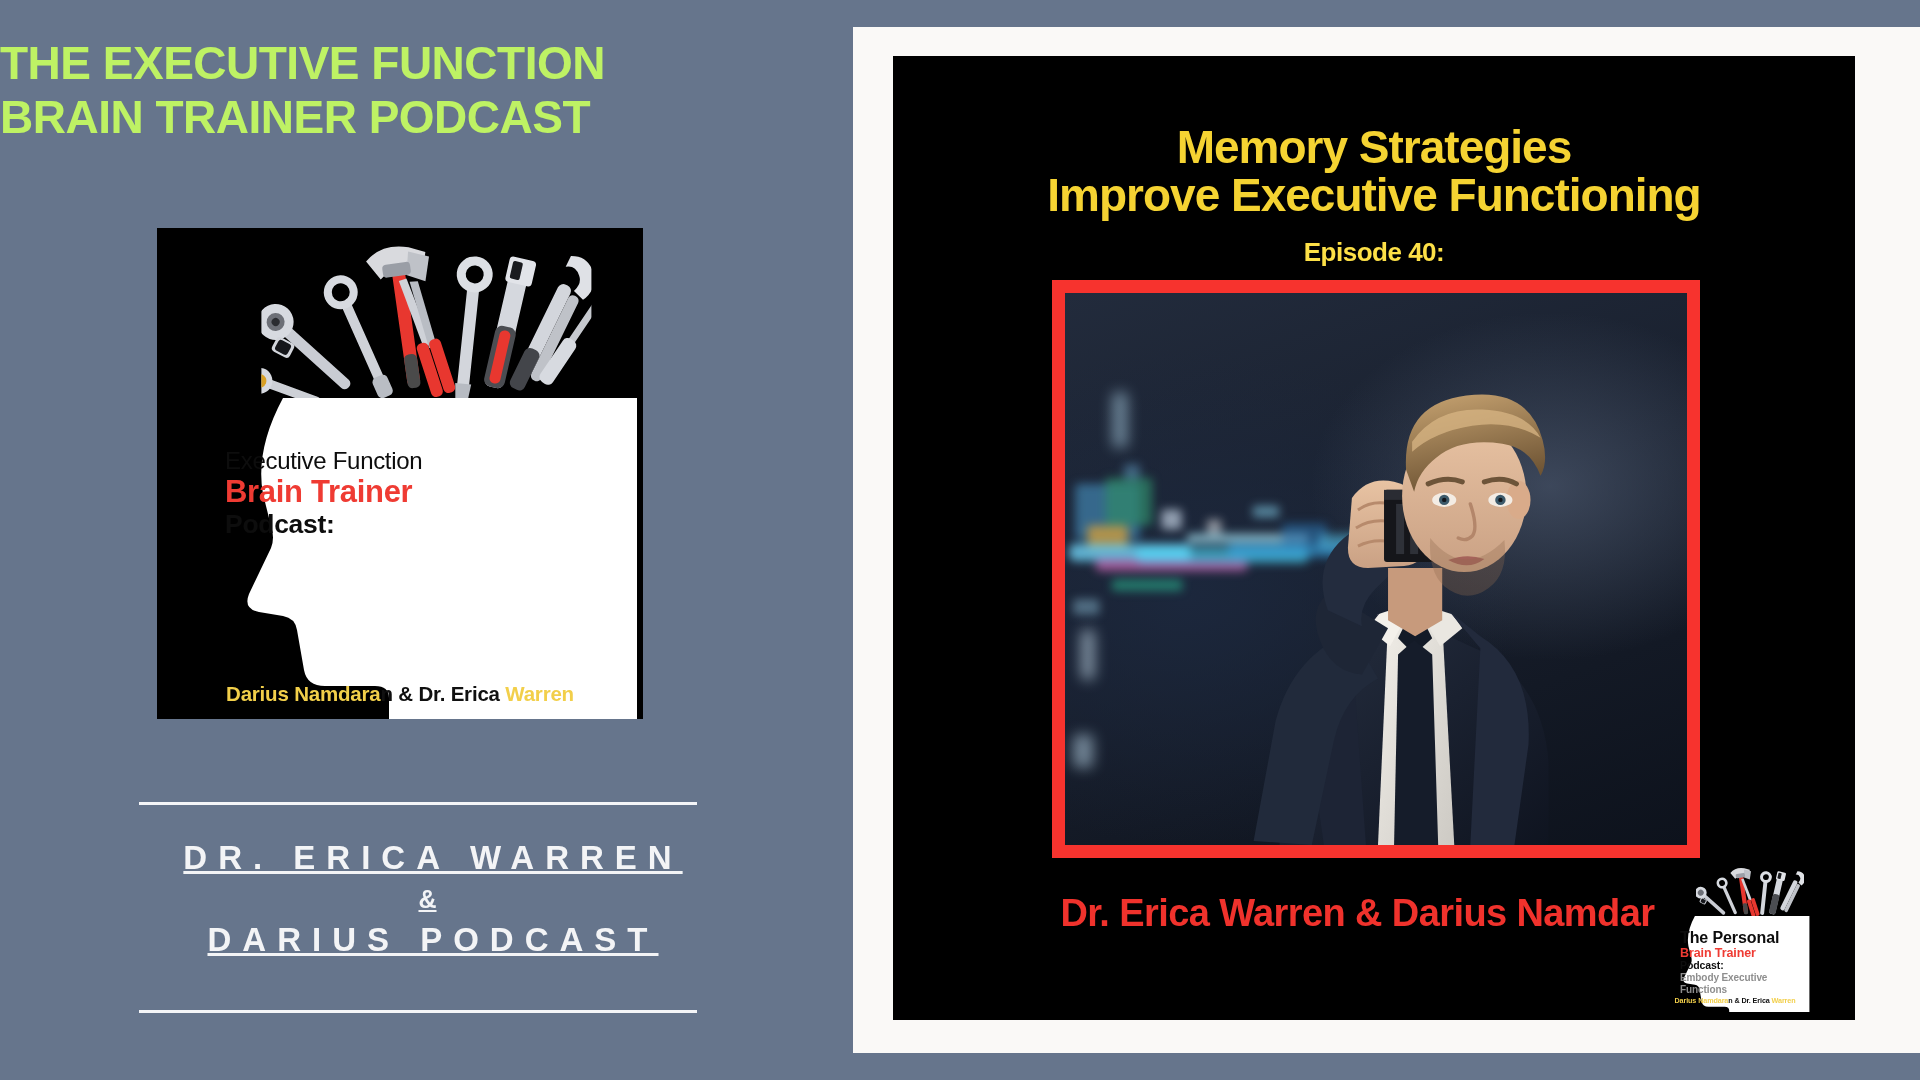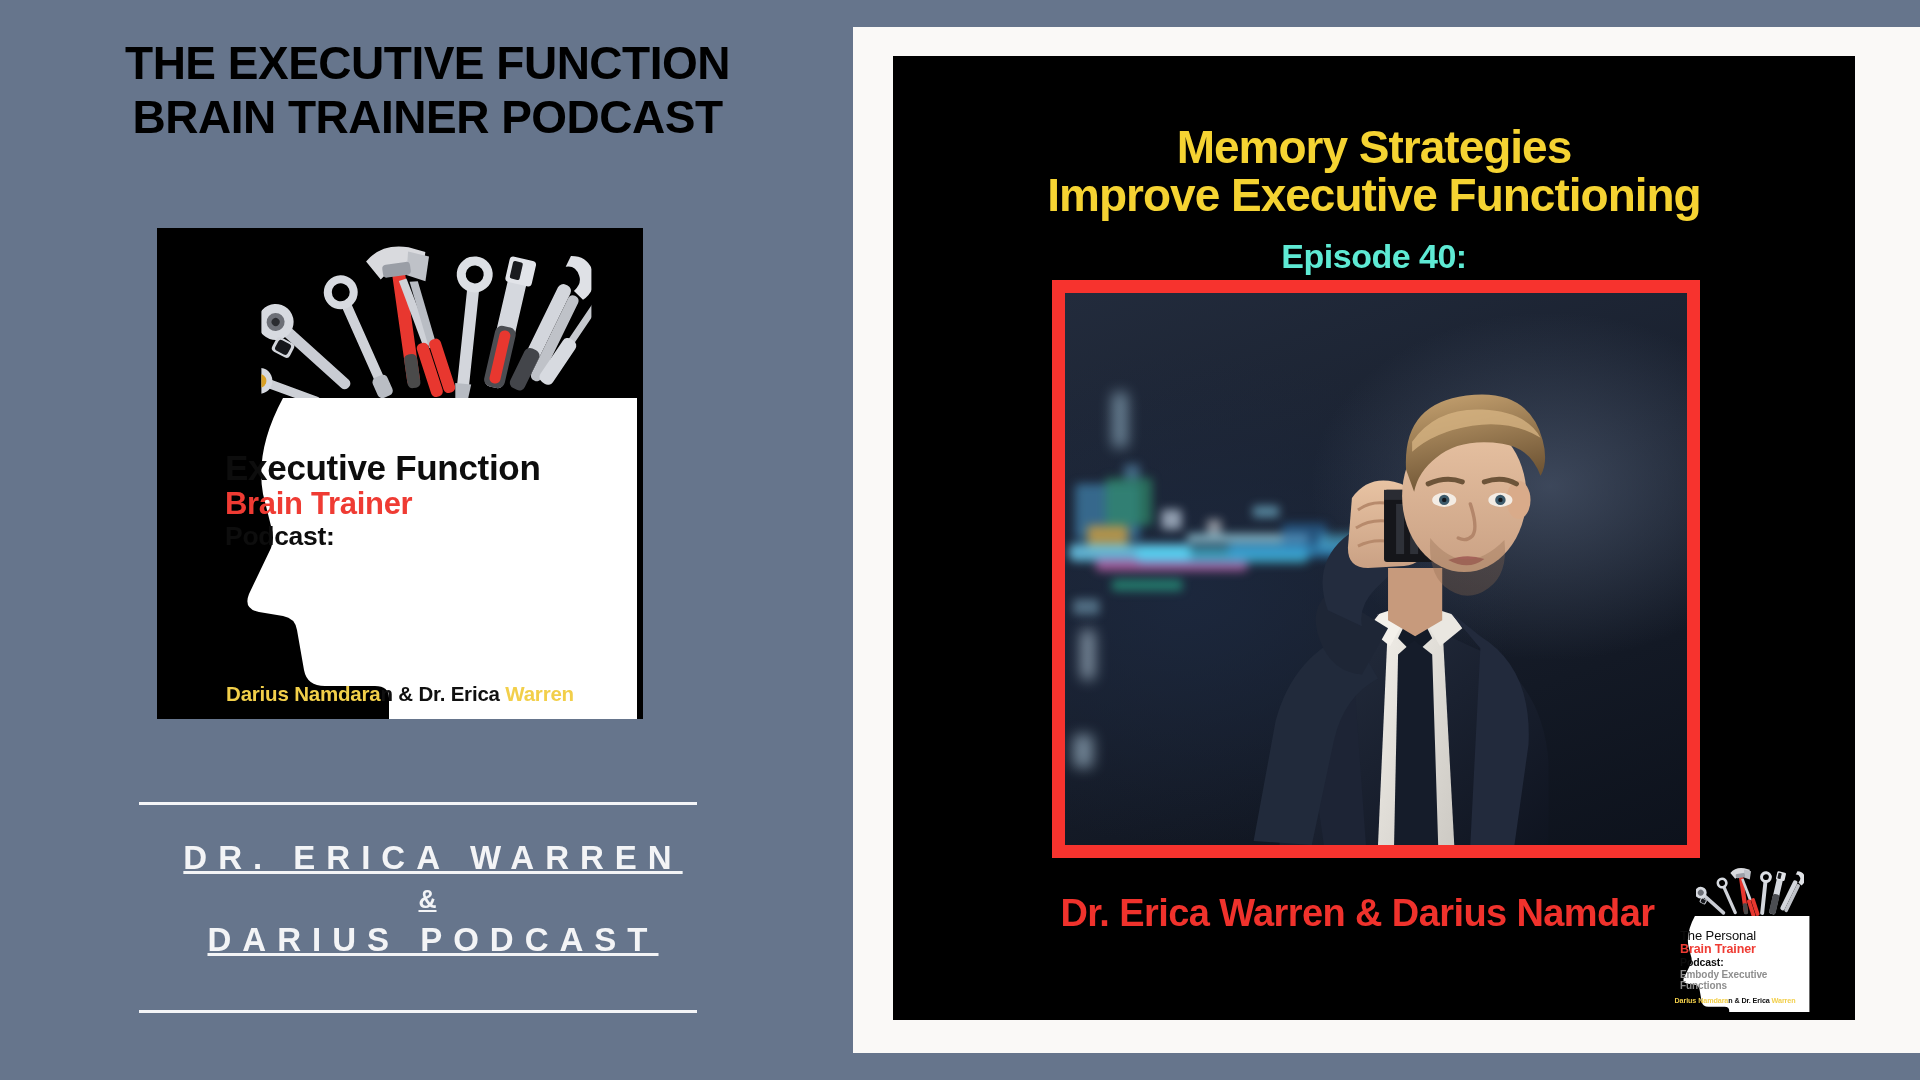--- a/index.html
+++ b/index.html
@@ -20,22 +20,22 @@
     position: absolute;
     left: 0; top: 0;
     width: 855px; height: 1080px;
     background: #66758c;
   }
 
   .show-title {
     position: absolute;
     left: 0; top: 36px;
     width: 855px;
-    text-align: center;
-    color: #000000;
+    text-align: left;
+    color: #bef264;
     font-family: "Liberation Sans", sans-serif;
     font-weight: bold;
     font-size: 46px;
     line-height: 1.18;
     letter-spacing: -0.5px;
     white-space: pre-line;
   }
 
   
   .cover-art {
@@ -62,22 +62,22 @@
   }
   .cover-text {
     position: absolute;
     left: 68px;
     top: 220px;
     width: 400px;
     z-index: 4;
   }
   .cover-text .l1 {
     color: #0d0d0d;
-    font-weight: bold;
-    font-size: 35px;
+    font-weight: normal;
+    font-size: 24px;
     line-height: 1.12;
     letter-spacing: -0.3px;
   }
   .cover-text .l2 {
     color: #ef3b33;
     font-weight: bold;
     font-size: 31px;
     line-height: 1.12;
     letter-spacing: -0.3px;
   }
@@ -159,23 +159,23 @@
     font-size: 46px;
     line-height: 1.05;
     letter-spacing: -1px;
     white-space: pre-line;
   }
   .ep-number {
     position: absolute;
     left: 6px; top: 181px;
     width: 950px;
     text-align: center;
-    color: #5eead4;
-    font-weight: bold;
-    font-size: 34px;
+    color: #fde047;
+    font-weight: bold;
+    font-size: 26px;
     letter-spacing: -0.5px;
   }
 
   
   .photo-frame {
     position: absolute;
     left: 159px; top: 224px;
     width: 648px; height: 578px;
     background: #f7332e;
     padding: 13px;
@@ -232,21 +232,21 @@
   .mini-logo .head-silhouette {
     left: 5px; top: 54px;
     width: 152px; height: 104px;
   }
   .mini-text {
     position: absolute;
     left: 25px; top: 67px;
     z-index: 4;
     line-height: 1.1;
   }
-  .mini-text .m1 { color: #0d0d0d; font-weight: normal; font-size: 13px; letter-spacing: -0.1px; }
+  .mini-text .m1 { color: #0d0d0d; font-weight: bold; font-size: 16px; letter-spacing: -0.1px; }
   .mini-text .m2 { color: #ef3b33; font-weight: bold; font-size: 12.5px; letter-spacing: -0.1px; }
   .mini-text .m3 { color: #0d0d0d; font-weight: bold; font-size: 10.5px; letter-spacing: -0.1px; }
   .mini-text .m4 { color: #8e8e8e; font-weight: bold; font-size: 10px; line-height: 1.18; letter-spacing: -0.1px; }
   .mini-hosts {
     position: absolute;
     left: 0; right: 0; bottom: 7px;
     z-index: 5;
     text-align: center;
     font-weight: bold;
     font-size: 7.2px;

